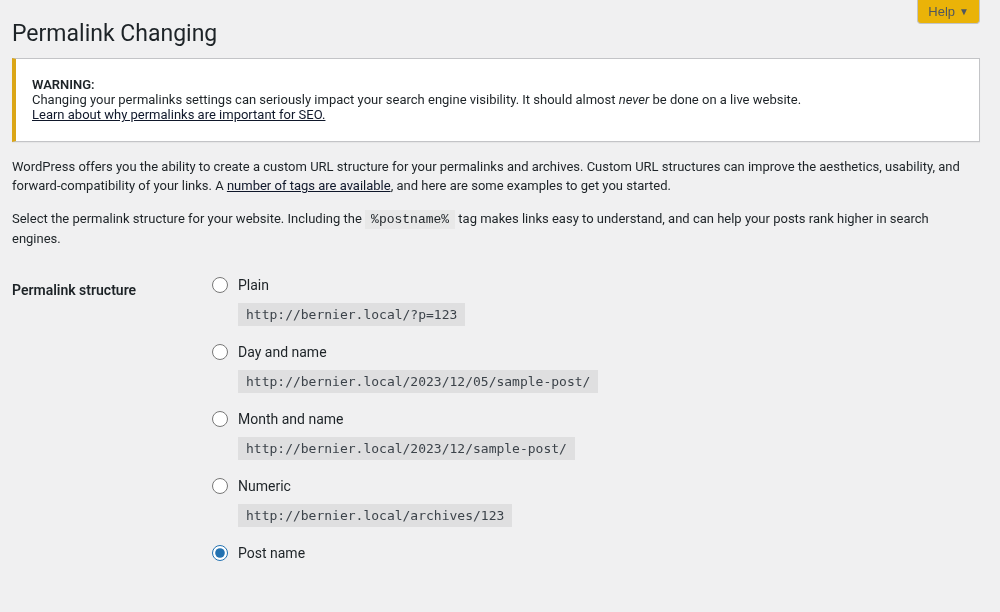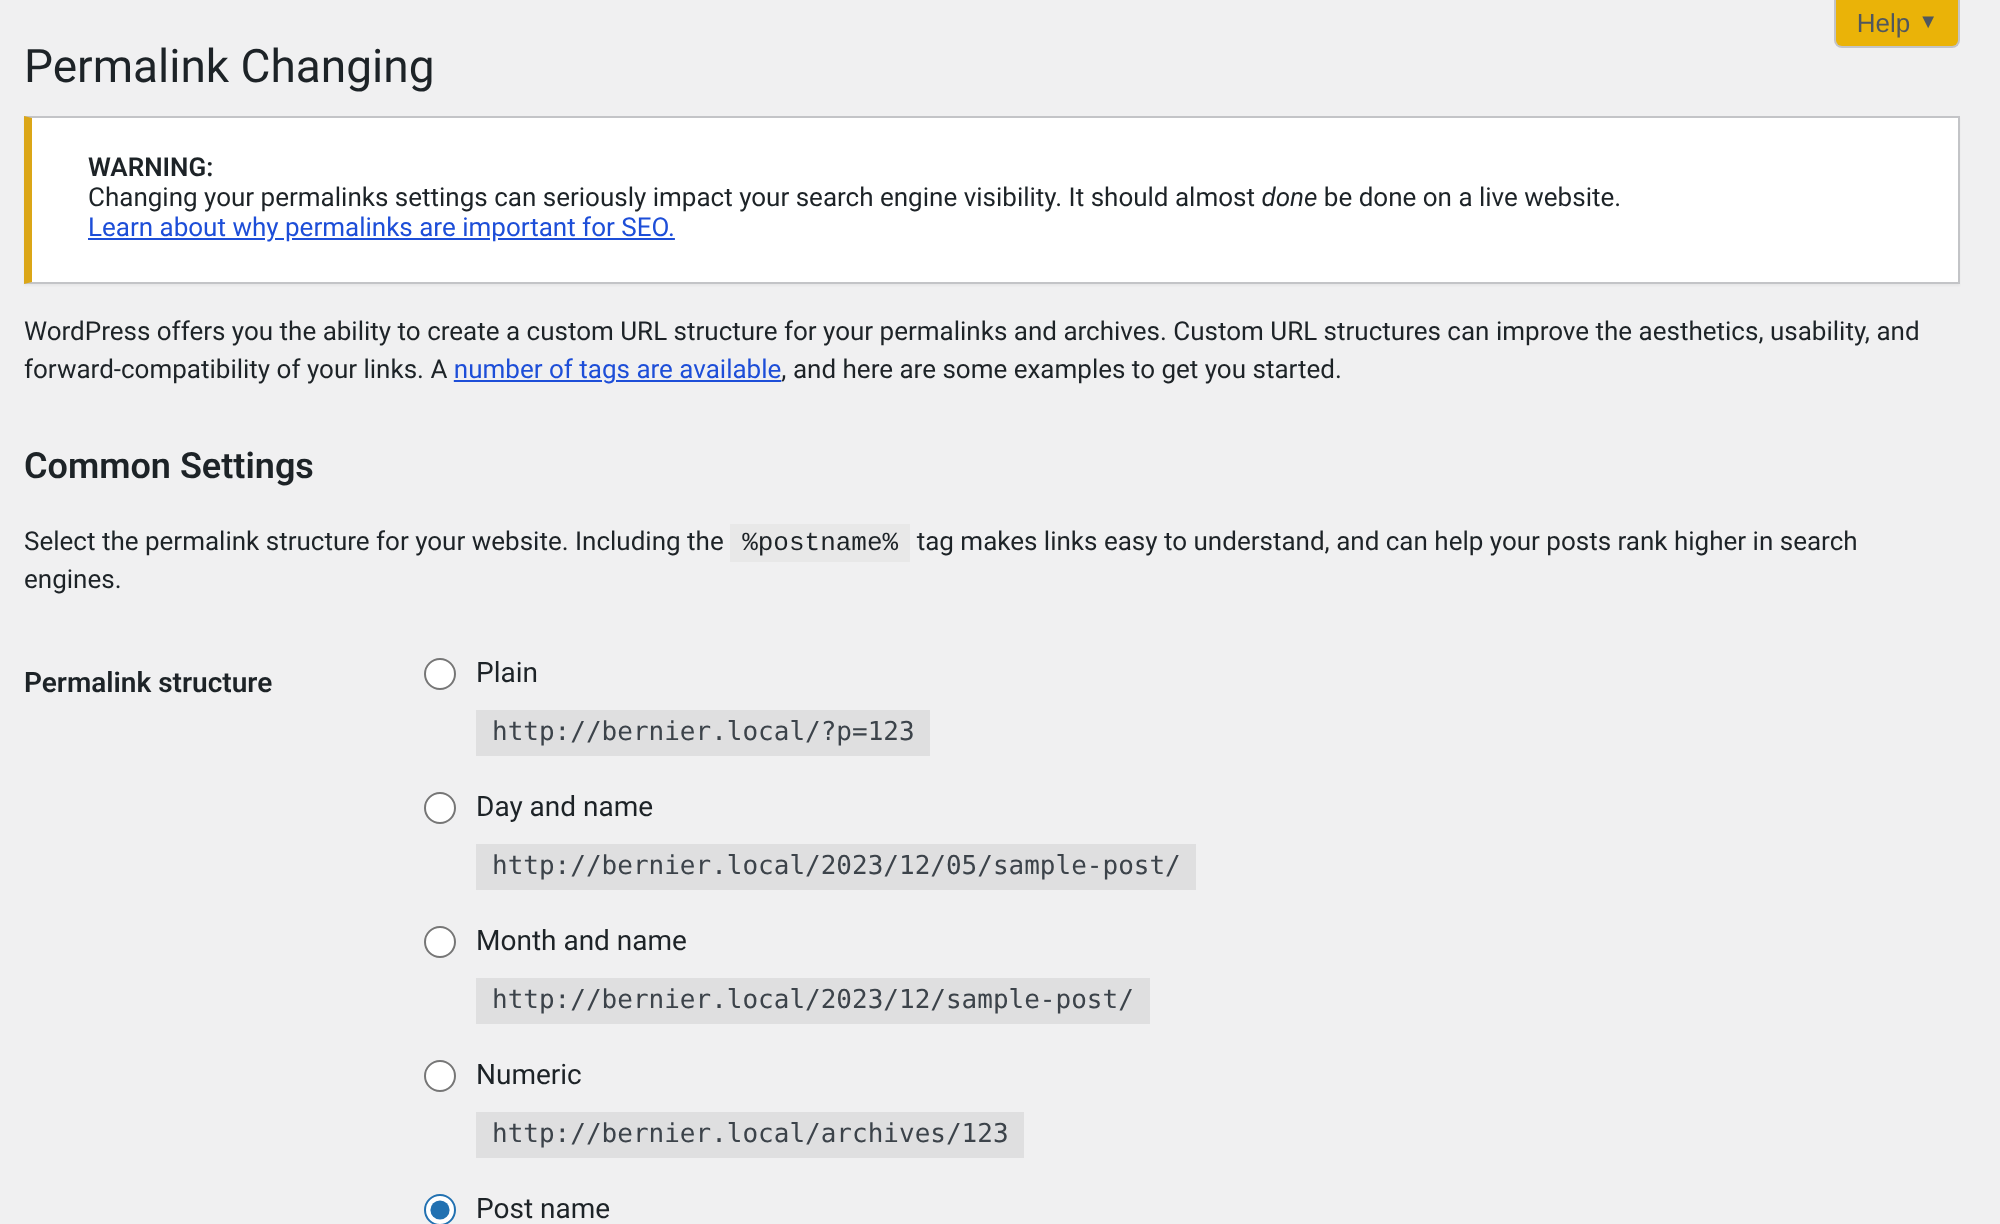--- a/index.html
+++ b/index.html
@@ -17,23 +17,23 @@
 .help-btn {
   background: #eab308; border: 1px solid #c3c4c7; border-radius: 0 0 4px 4px;
   border-top: none; padding: 4px 10px; font-size: 13px; color: #50575e;
   cursor: pointer; display: inline-flex; align-items: center; gap: 4px;
   margin-top: -10px;
 }
 .notice {
   background: #fff; border: 1px solid #c3c4c7; border-left: 4px solid #dba617;
   padding: 12px; margin: 5px 0 15px 0; box-shadow: 0 1px 1px rgba(0,0,0,.04);
 }
-.notice p { margin: 0.5em 16px; }
+.notice p { margin: 0.5em 4px; }
 .notice strong { font-weight: 600; }
-.notice a, p a { color: #1d4ed8; text-decoration: underline; }
+.notice a, p a { color: #0f172a; text-decoration: underline; }
 .intro { margin: 1em 0; line-height: 1.5; }
 h2 { font-size: 18px; font-weight: 600; margin: 1.5em 0 1em 0; }
 .desc { margin: 0 0 1em 0; line-height: 1.5; }
 code, .code-bg {
   background: #f0f0f1; font-family: Consolas, Monaco, monospace; font-size: 13px;
   padding: 1px 5px; border-radius: 0;
 }
 .desc code { background: #e8e8e8; padding: 2px 6px; font-family: Liberation Mono, monospace; }
 .form-table { width: 100%; border-collapse: collapse; }
 .form-table th {
@@ -60,30 +60,29 @@
     <h1>Permalink Changing</h1>
     <button class="help-btn">
       <span>Help</span>
       <span class="caret">▼</span>
     </button>
   </div>
 
   <div class="notice">
     <p>
       <strong>WARNING:</strong><br>
-      <span>Changing your permalinks settings can seriously impact your search engine visibility. It should almost </span><em>done</em><span> be done on a live website.</span><br>
+      <span>Changing your permalinks settings can seriously impact your search engine visibility. It should almost </span><em>never</em><span> be done on a live website.</span><br>
       <a href="#">Learn about why permalinks are important for SEO.</a>
     </p>
   </div>
 
   <p class="intro">
     <span>WordPress offers you the ability to create a custom URL structure for your permalinks and archives. Custom URL structures can improve the aesthetics, usability, and forward-compatibility of your links. A </span><a href="#">number of tags are available</a><span>, and here are some examples to get you started.</span>
   </p>
 
-  <h2>Common Settings</h2>
 
   <p class="desc">
     <span>Select the permalink structure for your website. Including the </span><code>%postname%</code><span> tag makes links easy to understand, and can help your posts rank higher in search engines.</span>
   </p>
 
   <table class="form-table">
     <tbody>
         <tr>
       <th>Permalink structure</th>
       <td>

